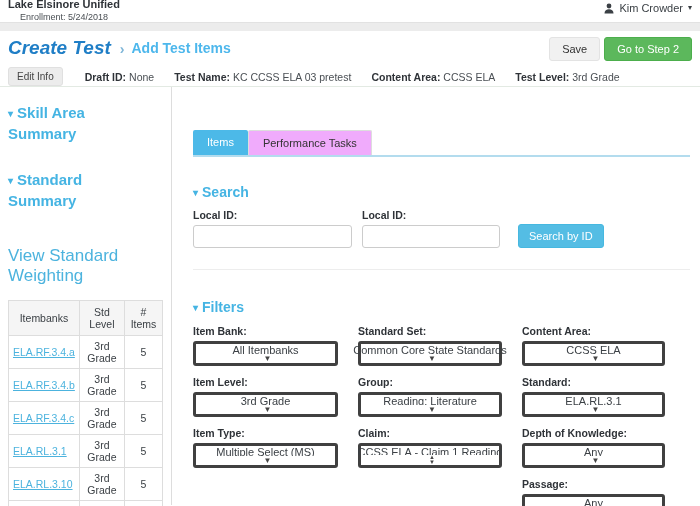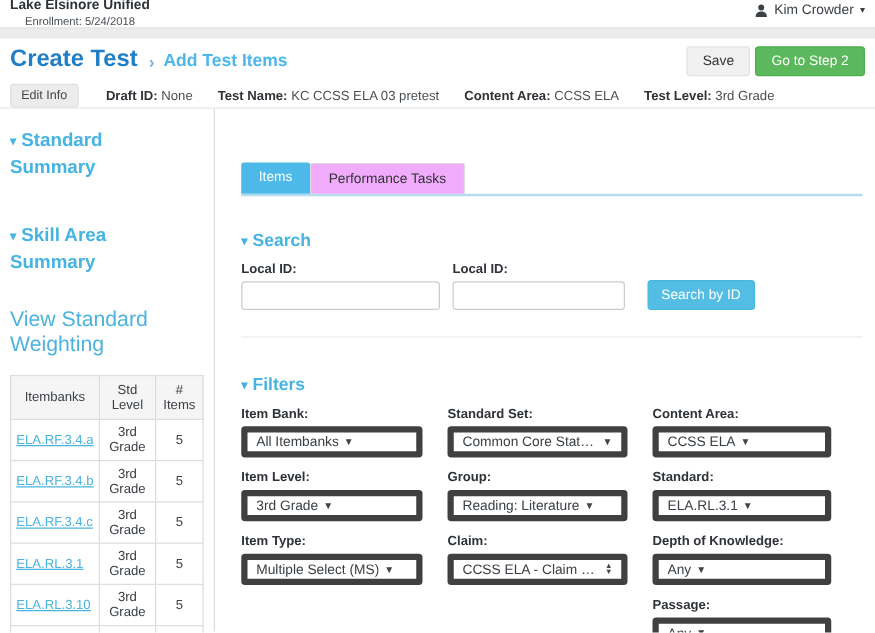--- a/index.html
+++ b/index.html
@@ -10,21 +10,21 @@
   }
   .topbar { height:22px; background:#fff; display:flex; justify-content:space-between; padding:0 8px; }
   .org-name { font-weight:bold; font-size:11px; line-height:11px; margin-top:-1px; color:#2f3338; }
   .org-enroll { font-size:9px; color:#4a4f54; margin-top:2px;text-align:center; }
   .user-menu { display:flex; align-items:flex-start; gap:5px; font-size:11px; color:#3b4045; margin-top:2px; cursor:pointer; }
   .user-menu svg { margin-top:1px; }
   .user-caret { font-size:8px; color:#3b4045; margin-top:1px; }
   .gray-strip { height:9px; background:#ececec; border-top:1px solid #e2e2e2; }
   .header-card { background:#fff; padding:6px 8px 0 8px; height:56px; border-bottom:1px solid #e3eae3; }
   .header-row { display:flex; align-items:flex-start; }
-  .page-title { color:#1f7ec6; font-size:19px; font-weight:bold; }
+  .page-title { color:#1f7ec6; font-size:19px; font-weight:bold;font-style:italic; }
   .crumb-sep { color:#7fb6d8; font-size:14px; font-weight:bold; margin:4px 7px 0 9px; }
   .page-subtitle { color:#4db7ec; font-size:14px; font-weight:bold; margin-top:3px; }
   .header-buttons { margin-left:auto; display:flex; gap:4px; }
   .btn { font-family:inherit; font-size:11px; border-radius:3px; border:1px solid transparent; padding:5px 12px; cursor:pointer; }
   .btn-save { background:#f1f1f1; border-color:#e3e3e3; color:#333; }
   .btn-green { background:#5cb85c; border-color:#4cae4c; color:#fff; }
   .info-row { display:flex; align-items:center; margin-top:6px; }
   .btn-edit { font-size:10px; background:#ececec; border:1px solid #e0e0e0; color:#444; border-radius:3px; padding:3px 8px; cursor:pointer; }
   .info-items { display:flex; gap:20px; margin-left:22px; font-size:10.5px; }
   .info-item b { color:#2f3338; }
@@ -51,21 +51,21 @@
   .field-label { display:block; font-size:10.5px; font-weight:bold; color:#2f3338; margin-bottom:4px; }
   .text-input { height:23px; border:1px solid #ccc; border-radius:3px; padding:0 6px; font-family:inherit; font-size:11px; color:#444; background:#fff; }
   .inp-item { width:159px; }
   .inp-local { width:138px; }
   .search-field + .search-field { }
   .fld-local { margin-left:10px; }
   .btn-search { background:#54bde4; border-color:#46b8e0; color:#fff; margin-left:18px; padding:5px 10px; }
   .divider { border-top:1px solid #ededed; margin-top:21px; width:497px; }
   .filters-heading { margin-top:29px; margin-bottom:10px; }
   .filter-grid { display:grid; grid-template-columns:145px 144px 143px; column-gap:20px; row-gap:10px; width:497px; }
-  .select { display:flex; align-items:center; height:25px; border:5px solid #404040; border-radius:3px; background:#fff; padding:0 7px; font-size:11px; color:#3b4045; cursor:pointer; }
+  .select { display:flex; align-items:center; justify-content:space-between; height:25px; border:3px solid #404040; border-radius:3px; background:#fff; padding:0 7px; font-size:11px; color:#3b4045; cursor:pointer;flex-direction:column; }
   .select .sel-text { white-space:nowrap; overflow:hidden; text-overflow:ellipsis; }
   .sel-caret { font-size:8px; color:#444; margin-left:4px; flex-shrink:0; }
   .sel-updown { display:flex; flex-direction:column; line-height:5px; font-size:6px; color:#444; margin-left:4px; flex-shrink:0; }
 </style>
 </head>
 <body>
 
 <div class="topbar">
   <div>
     <div class="org-name">Lake Elsinore Unified</div>
@@ -102,22 +102,22 @@
       <div class="info-item"><b>Test Name:</b> <span>KC CCSS ELA 03 pretest</span></div>
       <div class="info-item"><b>Content Area:</b> <span>CCSS ELA</span></div>
       <div class="info-item"><b>Test Level:</b> <span>3rd Grade</span></div>
     </div>
   </div>
 </div>
 
 <div class="content">
 
   <div class="sidebar">
+    <div class="side-heading hd1"><span class="caret-sm">▾</span><span>Skill Area Summary</span></div>
     <div class="side-heading hd2"><span class="caret-sm">▾</span><span>Standard Summary</span></div>
-    <div class="side-heading hd1"><span class="caret-sm">▾</span><span>Skill Area Summary</span></div>
     <a class="side-link">View Standard Weighting</a>
     <table class="std">
       <thead>
         <tr>
           <th>Itembanks</th>
           <th>Std Level</th>
           <th># Items</th>
         </tr>
       </thead>
       <tbody>

